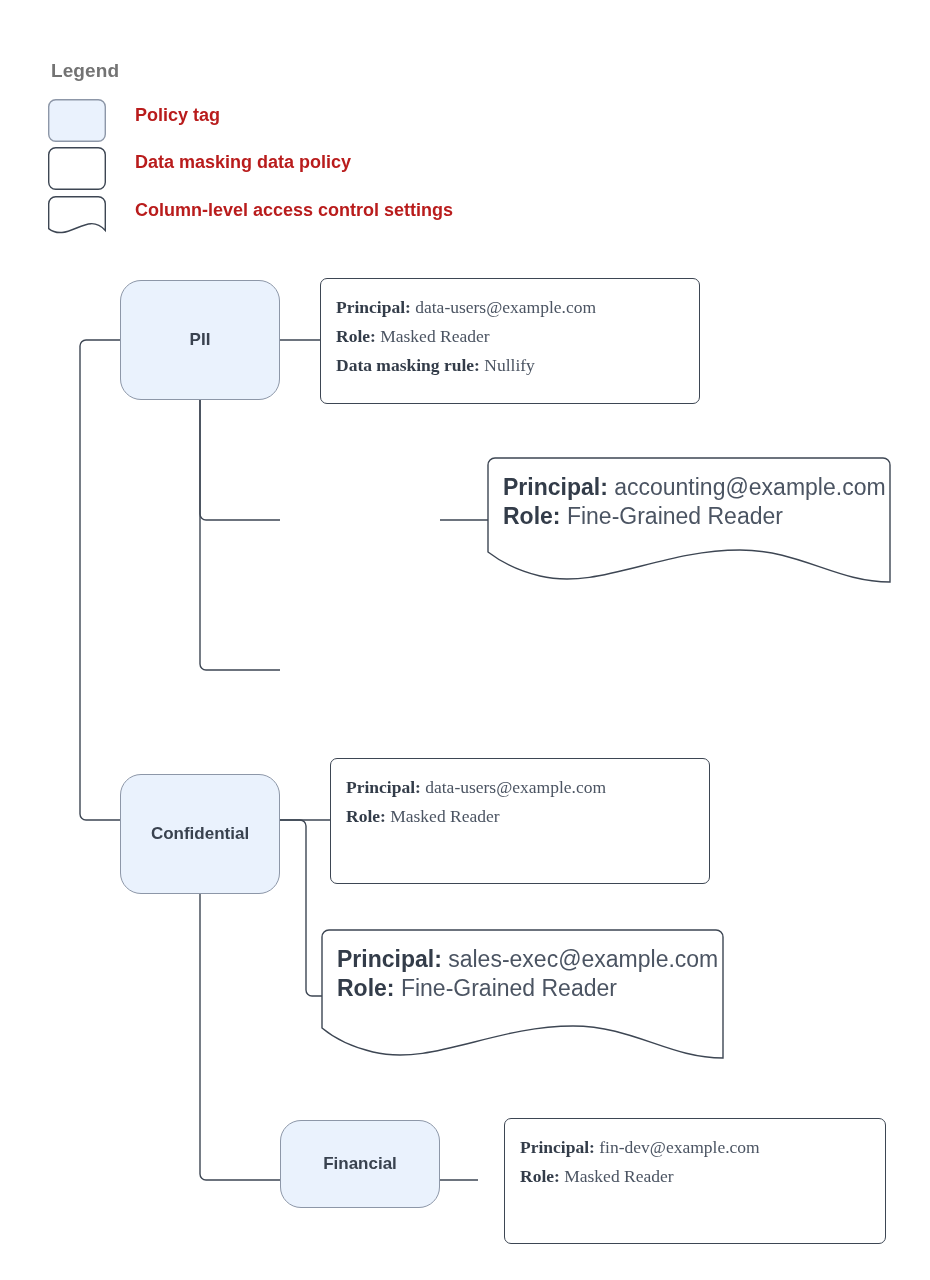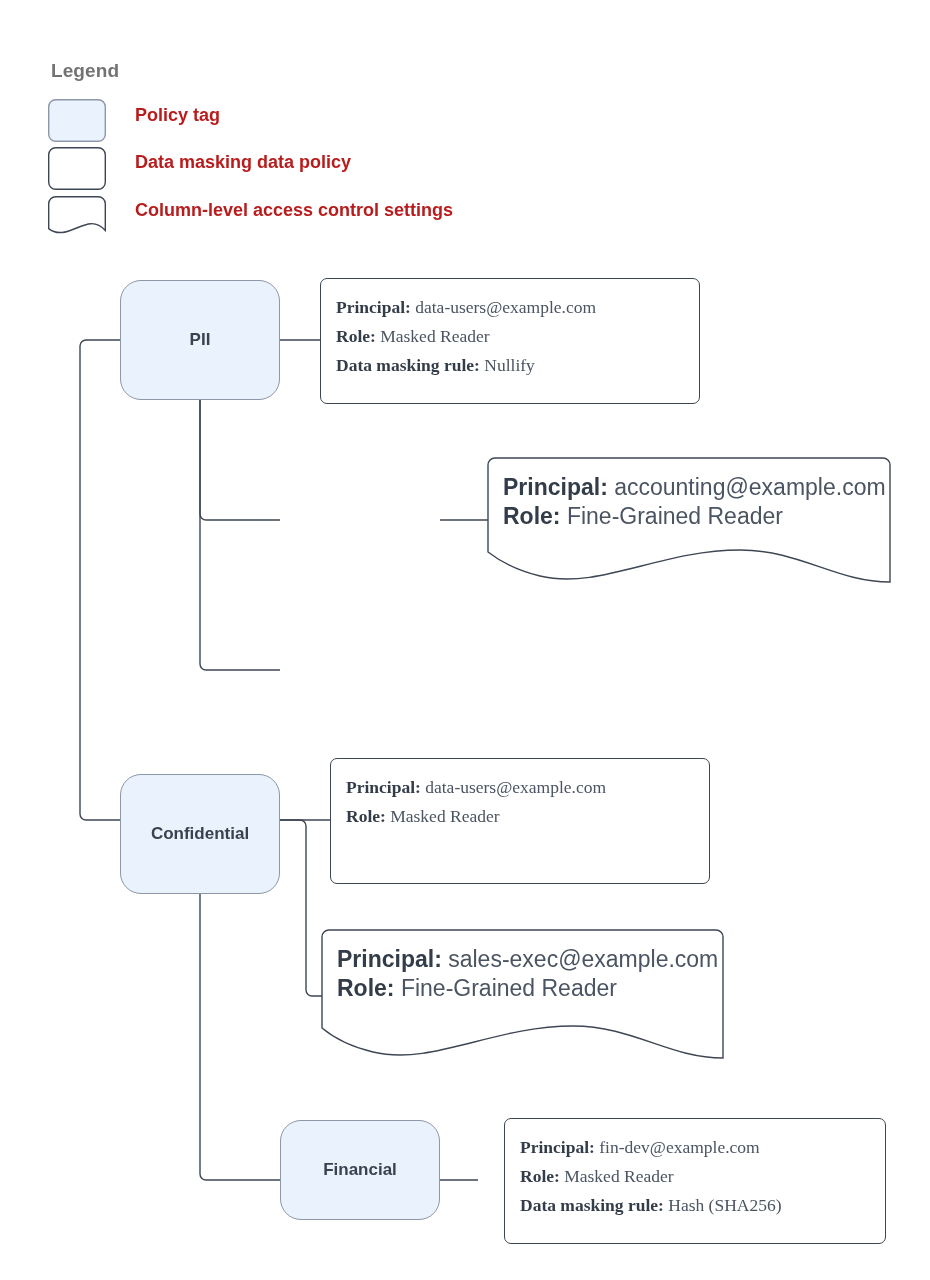--- a/index.html
+++ b/index.html
@@ -190,21 +190,21 @@
   <div class="tag-node" style="left:120px; top:280px; width:160px; height:120px;">
     <span>PII</span>
   </div>
 
 
 
   <div class="tag-node" style="left:120px; top:760px; width:160px; height:120px;margin-top:14px;">
     <span>Confidential</span>
   </div>
 
-  <div class="tag-node" style="left:280px; top:1120px; width:160px; height:100px;">
+  <div class="tag-node" style="left:280px; top:1120px; width:160px; height:88px;">
     <span>Financial</span>
   </div>
 
   <div class="callout" style="left:320px; top:278px; width:380px; height:126px;">
     <div class="line">
       <b>Principal:</b>
       <span>data-users@example.com</span>
     </div>
     <div class="line">
       <b>Role:</b>
@@ -229,24 +229,20 @@
 
   <div class="callout" style="left:504px; top:1118px; width:382px; height:126px;">
     <div class="line">
       <b>Principal:</b>
       <span>fin-dev@example.com</span>
     </div>
     <div class="line">
       <b>Role:</b>
       <span>Masked Reader</span>
     </div>
-    <div class="line">
-      <b>Data masking rule:</b>
-      <span>Hash (SHA256)</span>
-    </div>
   </div>
 
   <div class="wavy-text" style="left:503px; top:473px; width:380px;">
     <div class="line">
       <b>Principal:</b>
       <span>accounting@example.com</span>
     </div>
     <div class="line">
       <b>Role:</b>
       <span>Fine-Grained Reader</span>

